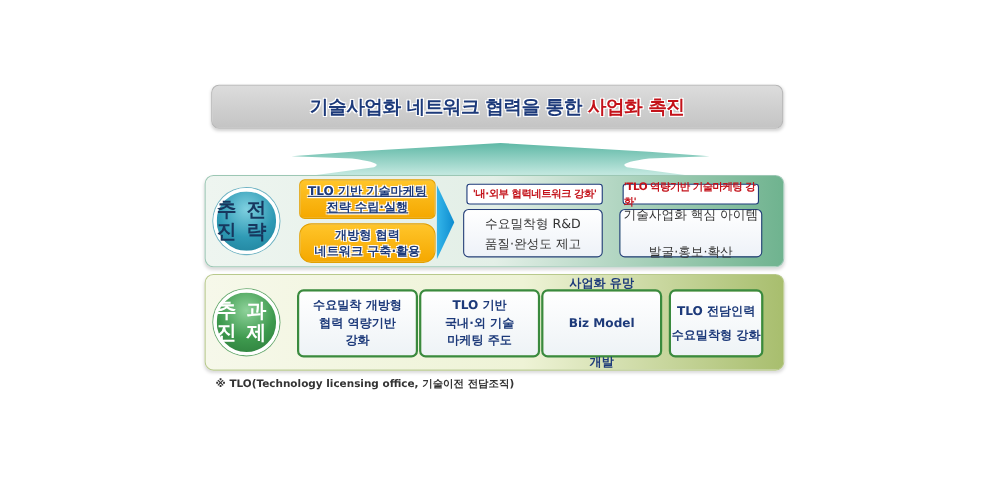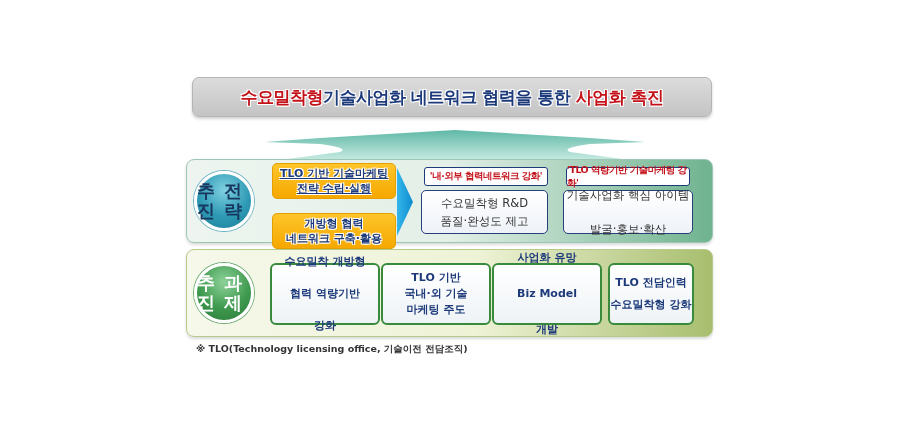--- a/index.html
+++ b/index.html
@@ -61,21 +61,21 @@
   
   .orange {
     left:272px; width:124px; height:36px;
     background: linear-gradient(#ffc52a, #f5a800);
     border:1px solid #e3a000; border-radius:5px;
     display:flex; flex-direction:column; align-items:center; justify-content:center;
     font-size:11px; font-weight:bold; line-height:15px; color:#1d3a7a;
     text-shadow: 1px 1px 0 #fff, -1px -1px 0 #fff, 1px -1px 0 #fff, -1px 1px 0 #fff;
   }
   .orange1 { top:163px;text-decoration:underline; }
-  .orange2 { top:213px; }
+  .orange2 { top:203px;border-radius:11px; }
 
   .chevron {
     left:397px; top:168px; width:16px; height:68px;
   }
 
   
   .tag {
     height:19px; background:#fff; border:1px solid #1d3a7a; border-radius:3px;
     display:flex; align-items:center; justify-content:center;
     font-size:9.5px; font-weight:bold; color:#c4121a; letter-spacing:-0.5px;
@@ -92,34 +92,33 @@
   .sb2 { left:563px; top:190px; width:130px;gap:16px; }
 
   
   .task {
     top:263px; height:62px; width:110px;
     background: linear-gradient(#ffffff, #eef3f6);
     border:2px solid #3a8a3e; border-radius:6px;
     display:flex; flex-direction:column; align-items:center; justify-content:center;
     font-size:11px; font-weight:bold; line-height:16px; color:#1d3a7a; text-align:center;
   }
-  .task1 { left:270px;gap:16px; }
+  .task1 { left:270px; }
   .task2 { left:381px; }
   .task3 { left:492px;gap:20px; }
   .task4 { left:608px; width:86px; line-height:22px; }
 
   .footnote {
     left:196px; top:343px; font-size:9.5px; font-weight:bold; color:#333;
   }
 </style>
 </head>
 <body>
 
 <div class="abs title-bar">
-  <span class="t-red">수요밀착형 </span>
   <span class="t-navy" style="white-space:pre">기술사업화 네트워크 협력을 통한 </span>
   <span class="t-red">사업화 촉진</span>
 </div>
 
 <svg class="abs roof" viewBox="0 0 530 36">
   <defs>
     <linearGradient id="rg" x1="0" y1="0" x2="0" y2="1">
       <stop offset="0" stop-color="#5fb8a6"></stop>
       <stop offset="1" stop-color="#d5f1ea"></stop>
     </linearGradient>

